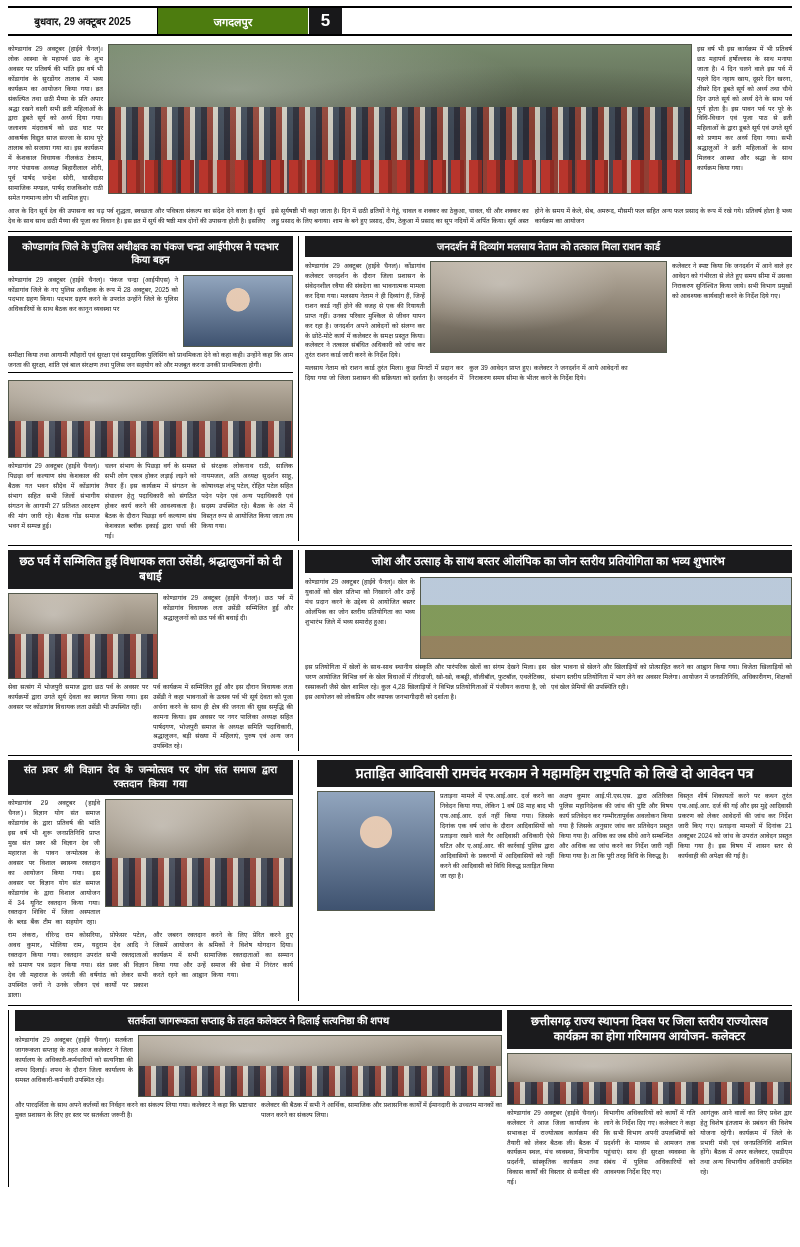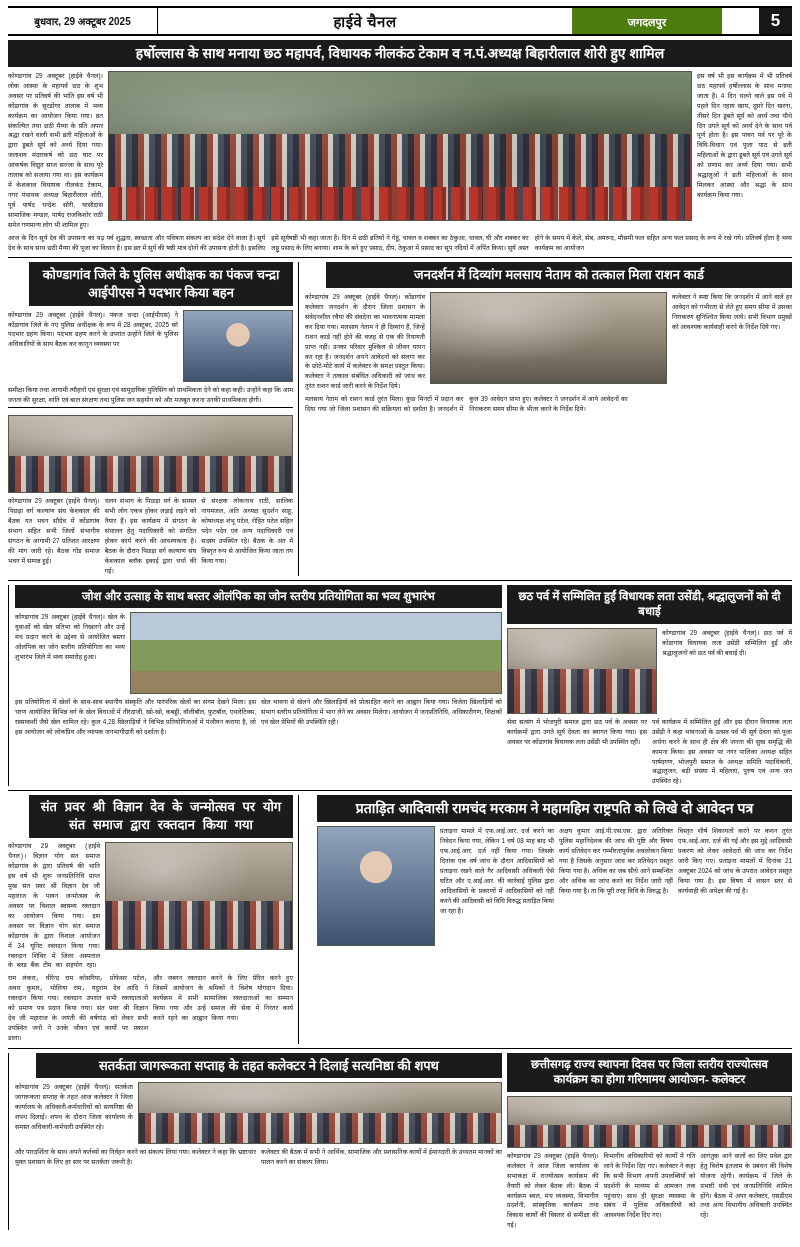--- a/index.html
+++ b/index.html
@@ -20,21 +20,20 @@
   }
 
   
   .masthead {
     display: flex;
     align-items: stretch;
     border-top: 2px solid #000;
     border-bottom: 2px solid #000;
     height: 30px;
     margin-bottom: 4px;
-    gap: 36px;
   }
   .masthead .date {
     flex: 0 0 150px;
     display: flex; align-items: center; justify-content: center;
     font-size: 10px; font-weight: bold;
     border-right: 1px solid #000;
   }
   .masthead .brand {
     flex: 1;
     display: flex; align-items: center; justify-content: center;
@@ -59,21 +58,21 @@
   
   .hl {
     background: #1b1b1d;
     color: #fff;
     font-weight: bold;
     text-align: center;
     padding: 4px 6px;
     font-size: 14px;
     line-height: 1.35;
   }
-  .hl.sm { font-size: 13px; margin-left: 21px; }
+  .hl.sm { font-size: 10px; }
   .hl.xs { font-size: 11.5px; }
   .rule { border-top: 1.5px solid #000; margin: 4px 0; }
   .thin { border-top: 1px solid #000; margin: 3px 0; }
   .body-text {
     font-size: 6.4px;
     line-height: 1.55;
     text-align: justify;
     color: #1a1a1a;
     hyphens: auto;
   }
@@ -135,27 +134,25 @@
   .lead-grid { display: grid; grid-template-columns: 95px 1fr 95px; gap: 5px; }
   .lead-photo { height: 150px; }
 </style>
 </head>
 <body>
 
 <div class="page">
 
   <div class="masthead">
     <div class="date">बुधवार, 29 अक्टूबर 2025</div>
-    <div class="brand">हाईवे चैनल</div>
     <div class="edition">जगदलपुर</div>
     <div class="pageno">5</div>
   </div>
 
   <div class="sec">
-    <div class="hl">हर्षोल्लास के साथ मनाया छठ महापर्व, विधायक नीलकंठ टेकाम व न.पं.अध्यक्ष बिहारीलाल शोरी हुए शामिल</div>
     <div style="height:4px"></div>
     <div class="lead-grid">
       <div class="body-text">कोण्डागांव 29 अक्टूबर (हाईवे चैनल)। लोक आस्था के महापर्व छठ के शुभ अवसर पर प्रतिवर्ष की भांति इस वर्ष भी कोंडागांव के सुरडोंगर तालाब में भव्य कार्यक्रम का आयोजन किया गया। व्रत संकल्पित तथा छठी मैय्या के प्रति अपार श्रद्धा रखने वाली सभी व्रती महिलाओं के द्वारा डूबते सूर्य को अर्ध्य दिया गया। जलाशय मंदराकर्ष को छठ घाट पर आकर्षक विद्युत साज सज्जा के साथ पूरे तालाब को सजाया गया था। इस कार्यक्रम में केशकाल विधायक नीलकंठ टेकाम, नगर पंचायक अध्यक्ष बिहारीलाल शोरी, पूर्व पार्षद चन्द्रेश सोरी, घासीदास सामाजिक मण्डल, पार्षद राजकिशोर राठी समेत गणमान्य लोग भी शामिल हुए।</div>
       <div>
         <div class="photo lead-photo">
           <div class="crowd"></div>
             <div class="chairs"></div>
         </div>
       </div>
       <div class="body-text">इस वर्ष भी इस कार्यक्रम में भी प्रतिवर्ष छठ महापर्व हर्षोल्लास के साथ मनाया जाता है। 4 दिन चलने वाले इस पर्व में पहले दिन नहाय खाय, दूसरे दिन खरना, तीसरे दिन डूबते सूर्य को अर्ध्य तथा चौथे दिन उगते सूर्य को अर्ध्य देने के साथ पर्व पूर्ण होता है। इस पावन पर्व पर पूरे के विधि-विधान एवं पूजा पाठ से व्रती महिलाओं के द्वारा डूबते सूर्य एवं उगते सूर्य को प्रणाम कर अर्ध्य दिया गया। सभी श्रद्धालुओं ने व्रती महिलाओं के साथ मिलकर आस्था और श्रद्धा के साथ कार्यक्रम किया गया।</div>
@@ -202,51 +199,51 @@
         </div>
         <div class="body-text" style="flex:0 0 120px;">कलेक्टर ने स्पष्ट किया कि जनदर्शन में आने वाले हर आवेदन को गंभीरता से लेते हुए समय सीमा में उसका निराकरण सुनिश्चित किया जाये। सभी विभाग प्रमुखों को आवश्यक कार्यवाही करने के निर्देश दिये गए।</div>
       </div>
       <div class="body-text" style="margin-top:3px; column-count:3; column-gap:6px;">मलसाय नेताम को राशन कार्ड तुरंत मिला। कुछ मिनटों में प्रदान कर दिया गया जो जिला प्रशासन की सक्रियता को दर्शाता है। जनदर्शन में कुल 39 आवेदन प्राप्त हुए। कलेक्टर ने जनदर्शन में आये आवेदनों का निराकरण समय सीमा के भीतर करने के निर्देश दिये।</div>
     </div>
   </div>
 
   <div class="rule"></div>
 
   <div class="flexrow">
-    <div style="flex:1; border-left:1px solid #000; padding-left:6px;">
-      <div class="hl xs">जोश और उत्साह के साथ बस्तर ओलंपिक का जोन स्तरीय प्रतियोगिता का भव्य शुभारंभ</div>
-      <div style="height:4px"></div>
-      <div class="flexrow">
-        <div class="body-text" style="flex:0 0 110px;">कोण्डागांव 29 अक्टूबर (हाईवे चैनल)। खेल के युवाओं को खेल प्रतिभा को निखारने और उन्हें मंच प्रदान करने के उद्देश्य से आयोजित बस्तर ओलंपिक का जोन स्तरीय प्रतियोगिता का भव्य शुभारंभ जिले में भव्य समारोह हुआ।</div>
-        <div style="flex:1;">
-          <div class="photo field" style="height:82px"></div>
-        </div>
-      </div>
-      <div style="height:3px"></div>
-      <div class="grid2">
-        <div class="body-text">इस प्रतियोगिता में खेलों के साथ-साथ स्थानीय संस्कृति और पारंपरिक खेलों का संगम देखने मिला। इस चरण आयोजित विभिन्न वर्ग के खेल विधाओं में तीरंदाजी, खो-खो, कबड्डी, वॉलीबॉल, फुटबॉल, एथलेटिक्स, रस्साकशी जैसे खेल शामिल रहे। कुल 4,28 खिलाड़ियों ने विभिन्न प्रतियोगिताओं में पंजीयन कराया है, जो इस आयोजन को लोकप्रिय और व्यापक जनभागीदारी को दर्शाता है।</div>
-        <div class="body-text">खेल भावना से खेलने और खिलाड़ियों को प्रोत्साहित करने का आह्वान किया गया। विजेता खिलाड़ियों को संभाग स्तरीय प्रतियोगिता में भाग लेने का अवसर मिलेगा। आयोजन में जनप्रतिनिधि, अधिकारीगण, शिक्षकों एवं खेल प्रेमियों की उपस्थिति रही।</div>
-      </div>
-    </div>
-
     <div style="flex:0 0 285px;">
       <div class="hl xs">छठ पर्व में सम्मिलित हुईं विधायक लता उसेंडी, श्रद्धालुजनों को दी बधाई</div>
       <div style="height:4px"></div>
       <div class="flexrow">
         <div style="flex:0 0 150px;">
           <div class="photo indoor" style="height:86px">
             <div class="crowd" style="height:52%"></div>
           </div>
         </div>
         <div class="body-text" style="flex:1;">कोण्डागांव 29 अक्टूबर (हाईवे चैनल)। छठ पर्व में कोंडागांव विधायक लता उसेंडी सम्मिलित हुईं और श्रद्धालुजनों को छठ पर्व की बधाई दी।</div>
       </div>
       <div style="height:3px"></div>
       <div class="grid2">
         <div class="body-text">सेवा सत्संग में भोजपुरी समाज द्वारा छठ पर्व के अवसर पर कार्यक्रमों द्वारा उगते सूर्य देवता का स्वागत किया गया। इस अवसर पर कोंडागांव विधायक लता उसेंडी भी उपस्थित रहीं।</div>
         <div class="body-text">पर्व कार्यक्रम में सम्मिलित हुईं और इस दौरान विधायक लता उसेंडी ने कहा भावनाओं के उत्सव पर्व भी सूर्य देवता को पूजा अर्चना करने के साथ ही क्षेत्र की जनता की सुख समृद्धि की कामना किया। इस अवसर पर नगर पालिका अध्यक्ष सहित पार्षदगण, भोजपुरी समाज के अध्यक्ष समिति पदाधिकारी, श्रद्धालुजन, बड़ी संख्या में महिलाएं, पुरुष एवं अन्य जन उपस्थित रहे।</div>
+      </div>
+    </div>
+
+    <div style="flex:1; border-left:1px solid #000; padding-left:6px;">
+      <div class="hl xs">जोश और उत्साह के साथ बस्तर ओलंपिक का जोन स्तरीय प्रतियोगिता का भव्य शुभारंभ</div>
+      <div style="height:4px"></div>
+      <div class="flexrow">
+        <div class="body-text" style="flex:0 0 110px;">कोण्डागांव 29 अक्टूबर (हाईवे चैनल)। खेल के युवाओं को खेल प्रतिभा को निखारने और उन्हें मंच प्रदान करने के उद्देश्य से आयोजित बस्तर ओलंपिक का जोन स्तरीय प्रतियोगिता का भव्य शुभारंभ जिले में भव्य समारोह हुआ।</div>
+        <div style="flex:1;">
+          <div class="photo field" style="height:82px"></div>
+        </div>
+      </div>
+      <div style="height:3px"></div>
+      <div class="grid2">
+        <div class="body-text">इस प्रतियोगिता में खेलों के साथ-साथ स्थानीय संस्कृति और पारंपरिक खेलों का संगम देखने मिला। इस चरण आयोजित विभिन्न वर्ग के खेल विधाओं में तीरंदाजी, खो-खो, कबड्डी, वॉलीबॉल, फुटबॉल, एथलेटिक्स, रस्साकशी जैसे खेल शामिल रहे। कुल 4,28 खिलाड़ियों ने विभिन्न प्रतियोगिताओं में पंजीयन कराया है, जो इस आयोजन को लोकप्रिय और व्यापक जनभागीदारी को दर्शाता है।</div>
+        <div class="body-text">खेल भावना से खेलने और खिलाड़ियों को प्रोत्साहित करने का आह्वान किया गया। विजेता खिलाड़ियों को संभाग स्तरीय प्रतियोगिता में भाग लेने का अवसर मिलेगा। आयोजन में जनप्रतिनिधि, अधिकारीगण, शिक्षकों एवं खेल प्रेमियों की उपस्थिति रही।</div>
       </div>
     </div>
   </div>
 
   <div class="rule"></div>
 
   <div class="flexrow">
     <div style="flex:0 0 285px;font-family:Liberation Mono, monospace;">
       <div class="hl sm">संत प्रवर श्री विज्ञान देव के जन्मोत्सव पर योग संत समाज  द्वारा रक्तदान किया गया</div>
       <div style="height:4px"></div>

